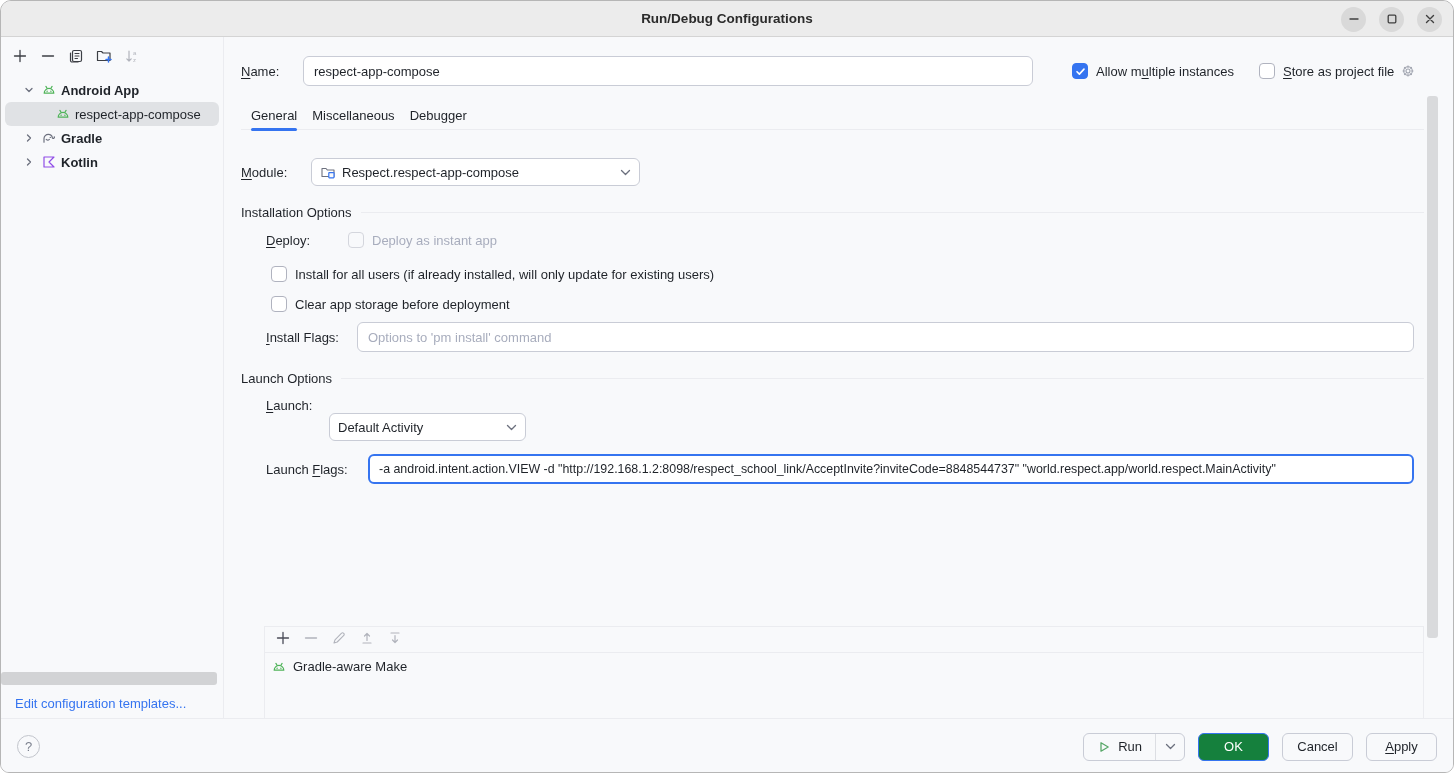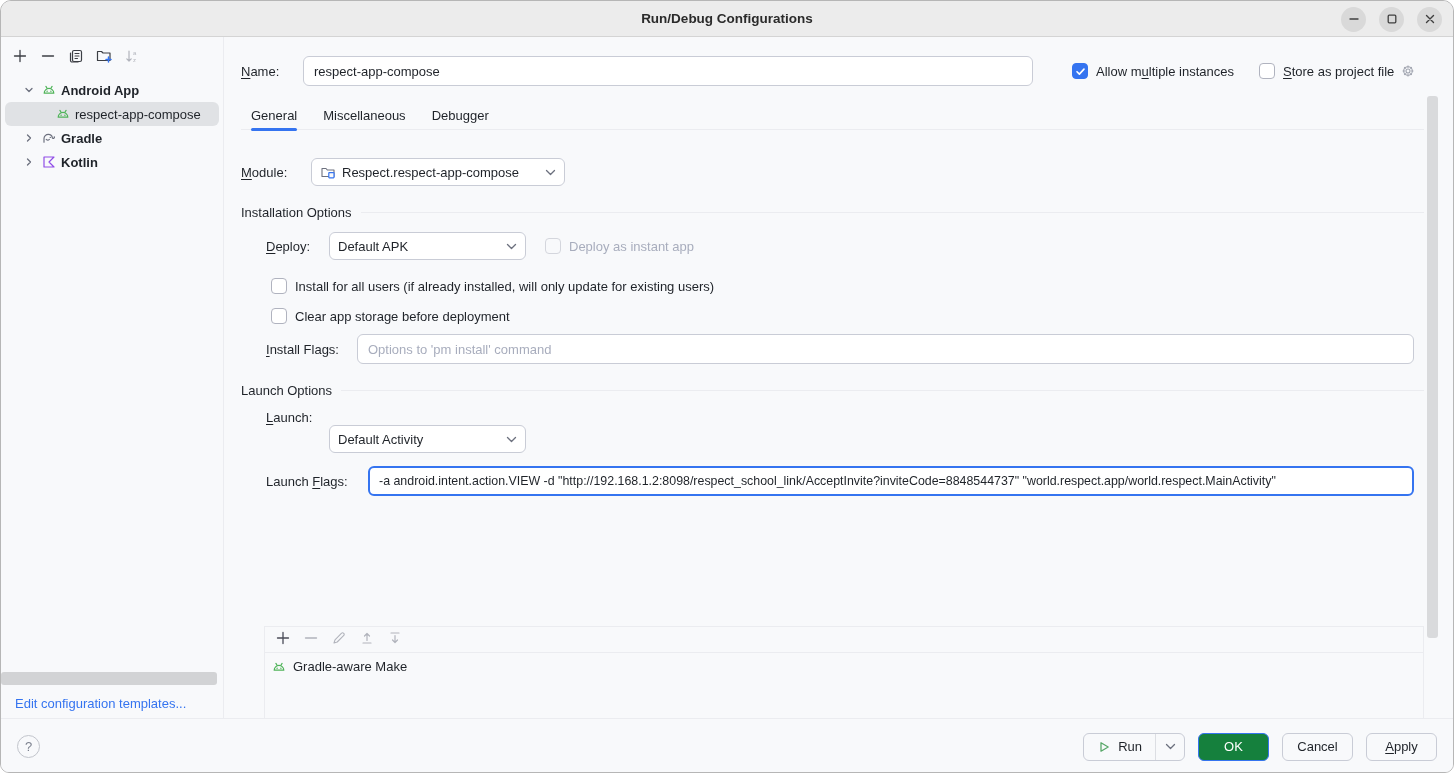--- a/index.html
+++ b/index.html
@@ -57,21 +57,21 @@
   }
   .combo .combo-label { flex:1; white-space:nowrap; overflow:hidden; }
   .checkbox { width:16px; height:16px; border:1px solid #b0b3bf; border-radius:4px; background:#fff; flex:0 0 16px; }
   .checkbox.checked { background:#3574f0; border-color:#3574f0; display:flex; align-items:center; justify-content:center; }
   .checkbox.disabled { border-color:#d4d6dd; background:#f8f9fb; }
   .cb-label { margin-left:8px; }
   .cb-label.disabled { color:#a8adbd; }
   .name-row { margin-top:19px; }
   .name-row .f-label { width:62px; }
   
-  .tabs { margin-top:15px; margin-right:29px; height:29px; display:flex; gap:26px; padding-left:10px; border-bottom:1px solid #ebecf0; }
+  .tabs { margin-top:15px; margin-right:29px; height:29px; display:flex; gap:15px; padding-left:10px; border-bottom:1px solid #ebecf0; }
   .tab { position:relative; display:flex; align-items:center; cursor:pointer; }
   .tab.active::after {
     content:""; position:absolute; left:0; right:0; bottom:-2px; height:3px;
     background:#3574f0; border-radius:2px;
   }
   
   .module-row { margin-top:28px; }
   .module-row .f-label { width:70px; }
   .section-head { margin-top:16px; height:20px; display:flex; align-items:center; margin-right:29px; }
   .section-head .line { flex:1; height:1px; background:#ebecf0; margin-left:9px; }
@@ -277,21 +277,21 @@
         <div class="tab">
             <span>Miscellaneous</span>
           </div>
         <div class="tab">
             <span>Debugger</span>
           </div>
       </div>
 
       <div class="row module-row">
         <label class="f-label"><span></span><span class="mn">M</span><span>odule:</span></label>
-        <div class="combo" style="width:254px;">
+        <div class="combo" style="width:329px;">
           <span style="display:flex;">
               <svg width="16" height="16" viewBox="0 0 16 16">
                 <path d="M2 12.5v-8h4l1.3 1.5H14v6.5H2z" fill="none" stroke="#6c707e" stroke-width="1.1" stroke-linejoin="round"></path>
                 <rect x="8.8" y="8.6" width="5.2" height="5.2" fill="#f8f9fb" stroke="#3574f0" stroke-width="1.2" rx="0.5"></rect>
               </svg>
             </span>
           <span class="combo-label">Respect.respect-app-compose</span>
           <span style="display:flex;">
               <svg width="11" height="7" viewBox="0 0 11 7">
                 <path d="M1.5 1.5l4 4 4-4" fill="none" stroke="#6c707e" stroke-width="1.3" stroke-linecap="round" stroke-linejoin="round"></path>
@@ -300,28 +300,20 @@
         </div>
       </div>
 
       <div class="section-head">
         <span>Installation Options</span>
         <span class="line"></span>
       </div>
 
       <div class="row deploy-row">
         <label class="f-label"><span></span><span class="mn">D</span><span>eploy:</span></label>
-        <div class="combo" style="width:197px;">
-          <span class="combo-label">Default APK</span>
-          <span style="display:flex;">
-              <svg width="11" height="7" viewBox="0 0 11 7">
-                <path d="M1.5 1.5l4 4 4-4" fill="none" stroke="#6c707e" stroke-width="1.3" stroke-linecap="round" stroke-linejoin="round"></path>
-              </svg>
-            </span>
-        </div>
         <div class="row" style="margin-left:19px;">
           <span class="checkbox disabled"></span>
           <span class="cb-label disabled">Deploy as instant app</span>
         </div>
       </div>
 
       <div style="margin-top:11px;">
         <div class="cb-row">
           <span class="checkbox"></span>
           <span class="cb-label">Install for all users (if already installed, will only update for existing users)</span>

